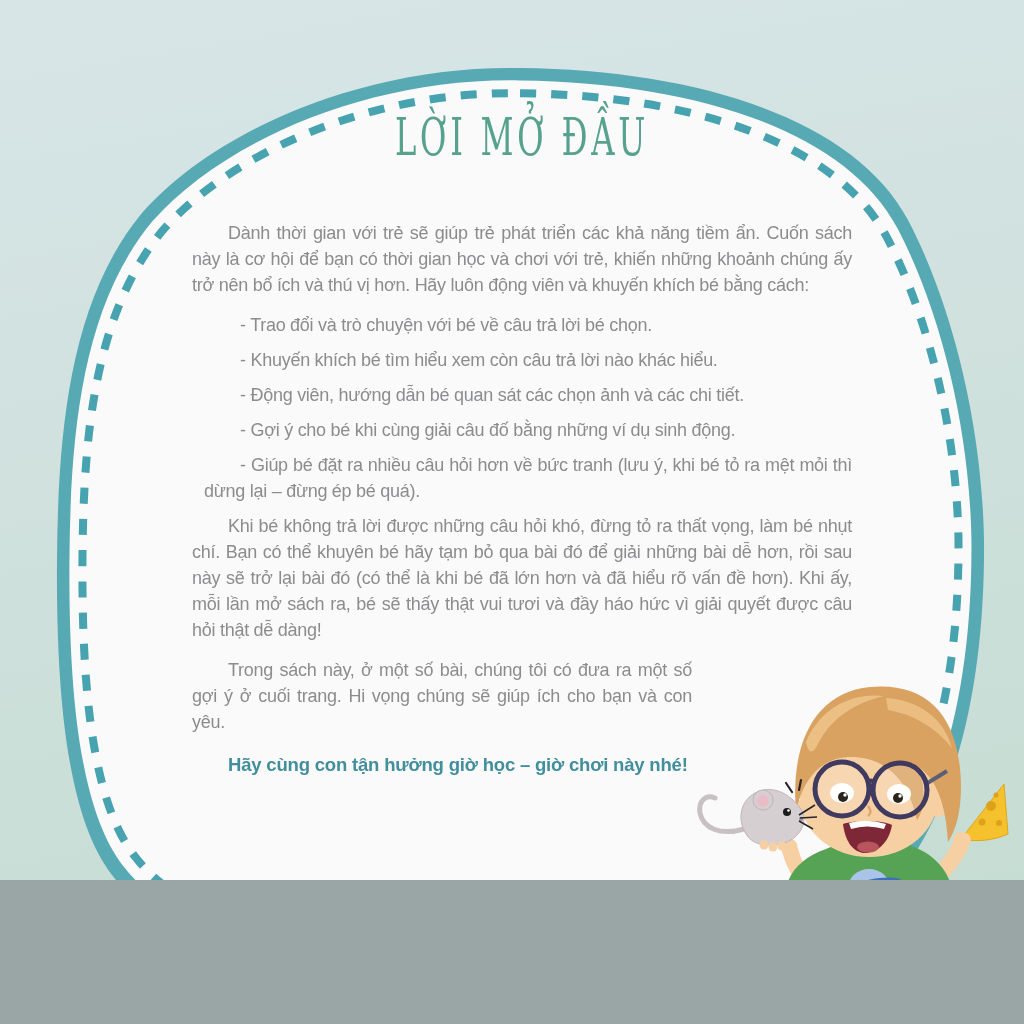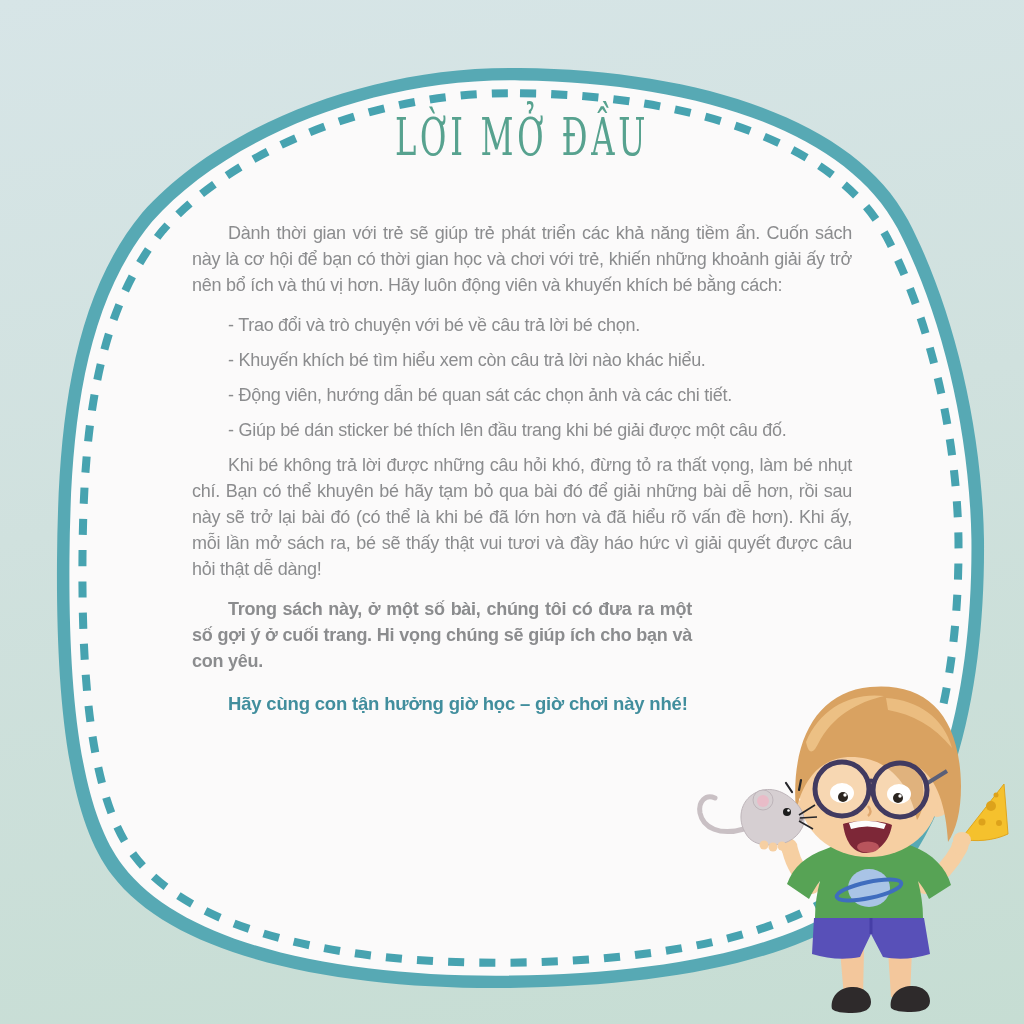--- a/index.html
+++ b/index.html
@@ -1,38 +1,38 @@
 <!DOCTYPE html>
 <html><head>
 <meta charset="utf-8">
 <style>
   html,body{margin:0;padding:0;background:#9aa5a5;}
   .canvas{
-    position:relative;width:1024px;height:1024px;overflow:hidden;
+    position:relative;width:1024px;height:880px;overflow:hidden;
     background:linear-gradient(170deg,#d7e5e7 0%,#d0e1de 45%,#c6ddd3 100%);
     font-family:"Liberation Sans","DejaVu Sans",sans-serif;
   }
   .blob-svg,.boy-svg{position:absolute;left:0;top:0;width:1024px;height:1024px;display:block;}
   .content{
     position:absolute;left:192px;top:124px;width:660px;
     color:#8b8c8e;font-size:18px;line-height:26px;letter-spacing:-0.015em;
   }
   .page-title{
     margin:0 0 34px 0;text-align:center;height:62px;
   }
   .page-title .tt{
     display:inline-block;transform:scaleX(0.62);transform-origin:50% 50%;
     font-family:"DejaVu Serif","Liberation Serif",serif;font-weight:400;
     font-size:52px;letter-spacing:6px;color:#57a28f;white-space:nowrap;
   }
   .para{margin:0 0 14px 0;text-align:justify;text-indent:36px;}
   .tips{list-style:none;margin:0 0 4px 0;padding:0;}
-  .tips li{margin:0 0 9px 0;text-align:justify;text-indent:36px;}
+  .tips li{margin:0 0 9px 12px;text-align:justify;text-indent:36px;}
   .para.p2{margin-top:1px;}
-  .para.p3{width:500px;margin-bottom:15px;font-weight:bold;}
+  .para.p3{width:500px;margin-bottom:15px;}
   .closing{
     margin:17px 0 0 0;text-indent:36px;color:#418e9d;font-weight:600;
     font-size:18.5px;letter-spacing:-0.01em;
   }
 </style>
 </head>
 <body>
 
 <div class="canvas">
 
@@ -49,27 +49,28 @@
         C 215 130 365 65 520 68 Z"></path>
     </defs>
     <use href="#blobPath" fill="#57a9b4"></use>
     <use href="#blobPath" fill="#fbfafa" transform="translate(14,14.3) scale(0.973)"></use>
     <use href="#blobPath" fill="none" stroke="#47a3b0" stroke-width="8.5" stroke-dasharray="17 16" transform="translate(28.6,29) scale(0.945)"></use>
   </svg>
 
   <div class="content">
     <h1 class="page-title"><span class="tt">LỜI MỞ ĐẦU</span></h1>
 
-    <p class="para">Dành thời gian với trẻ sẽ giúp trẻ phát triển các khả năng tiềm ẩn. Cuốn sách này là cơ hội để bạn có thời gian học và chơi với trẻ, khiến những khoảnh giải ấy trở nên bổ ích và thú vị hơn. Hãy luôn động viên và khuyến khích bé bằng cách:</p>
+    <p class="para">Dành thời gian với trẻ sẽ giúp trẻ phát triển các khả năng tiềm ẩn. Cuốn sách này là cơ hội để bạn có thời gian học và chơi với trẻ, khiến những khoảnh chúng ấy trở nên bổ ích và thú vị hơn. Hãy luôn động viên và khuyến khích bé bằng cách:</p>
 
     <ul class="tips">
       <li>- Trao đổi và trò chuyện với bé về câu trả lời bé chọn.</li>
       <li>- Khuyến khích bé tìm hiểu xem còn câu trả lời nào khác hiểu.</li>
       <li>- Động viên, hướng dẫn bé quan sát các chọn ảnh và các chi tiết.</li>
-      <li>- Giúp bé dán sticker bé thích lên đầu trang khi bé giải được một câu đố.</li>
+      <li>- Gợi ý cho bé khi cùng giải câu đố bằng những ví dụ sinh động.</li>
+      <li>- Giúp bé đặt ra nhiều câu hỏi hơn về bức tranh (lưu ý, khi bé tỏ ra mệt mỏi thì dừng lại – đừng ép bé quá).</li>
     </ul>
 
     <p class="para p2">Khi bé không trả lời được những câu hỏi khó, đừng tỏ ra thất vọng, làm bé nhụt chí. Bạn có thể khuyên bé hãy tạm bỏ qua bài đó để giải những bài dễ hơn, rồi sau này sẽ trở lại bài đó (có thể là khi bé đã lớn hơn và đã hiểu rõ vấn đề hơn). Khi ấy, mỗi lần mở sách ra, bé sẽ thấy thật vui tươi và đầy háo hức vì giải quyết được câu hỏi thật dễ dàng!</p>
 
     <p class="para p3">Trong sách này, ở một số bài, chúng tôi có đưa ra một số gợi ý ở cuối trang. Hi vọng chúng sẽ giúp ích cho bạn và con yêu.</p>
 
     <p class="closing">Hãy cùng con tận hưởng giờ học – giờ chơi này nhé!</p>
   </div>
 
   <svg class="boy-svg" viewBox="0 0 1024 1024" aria-hidden="true">

